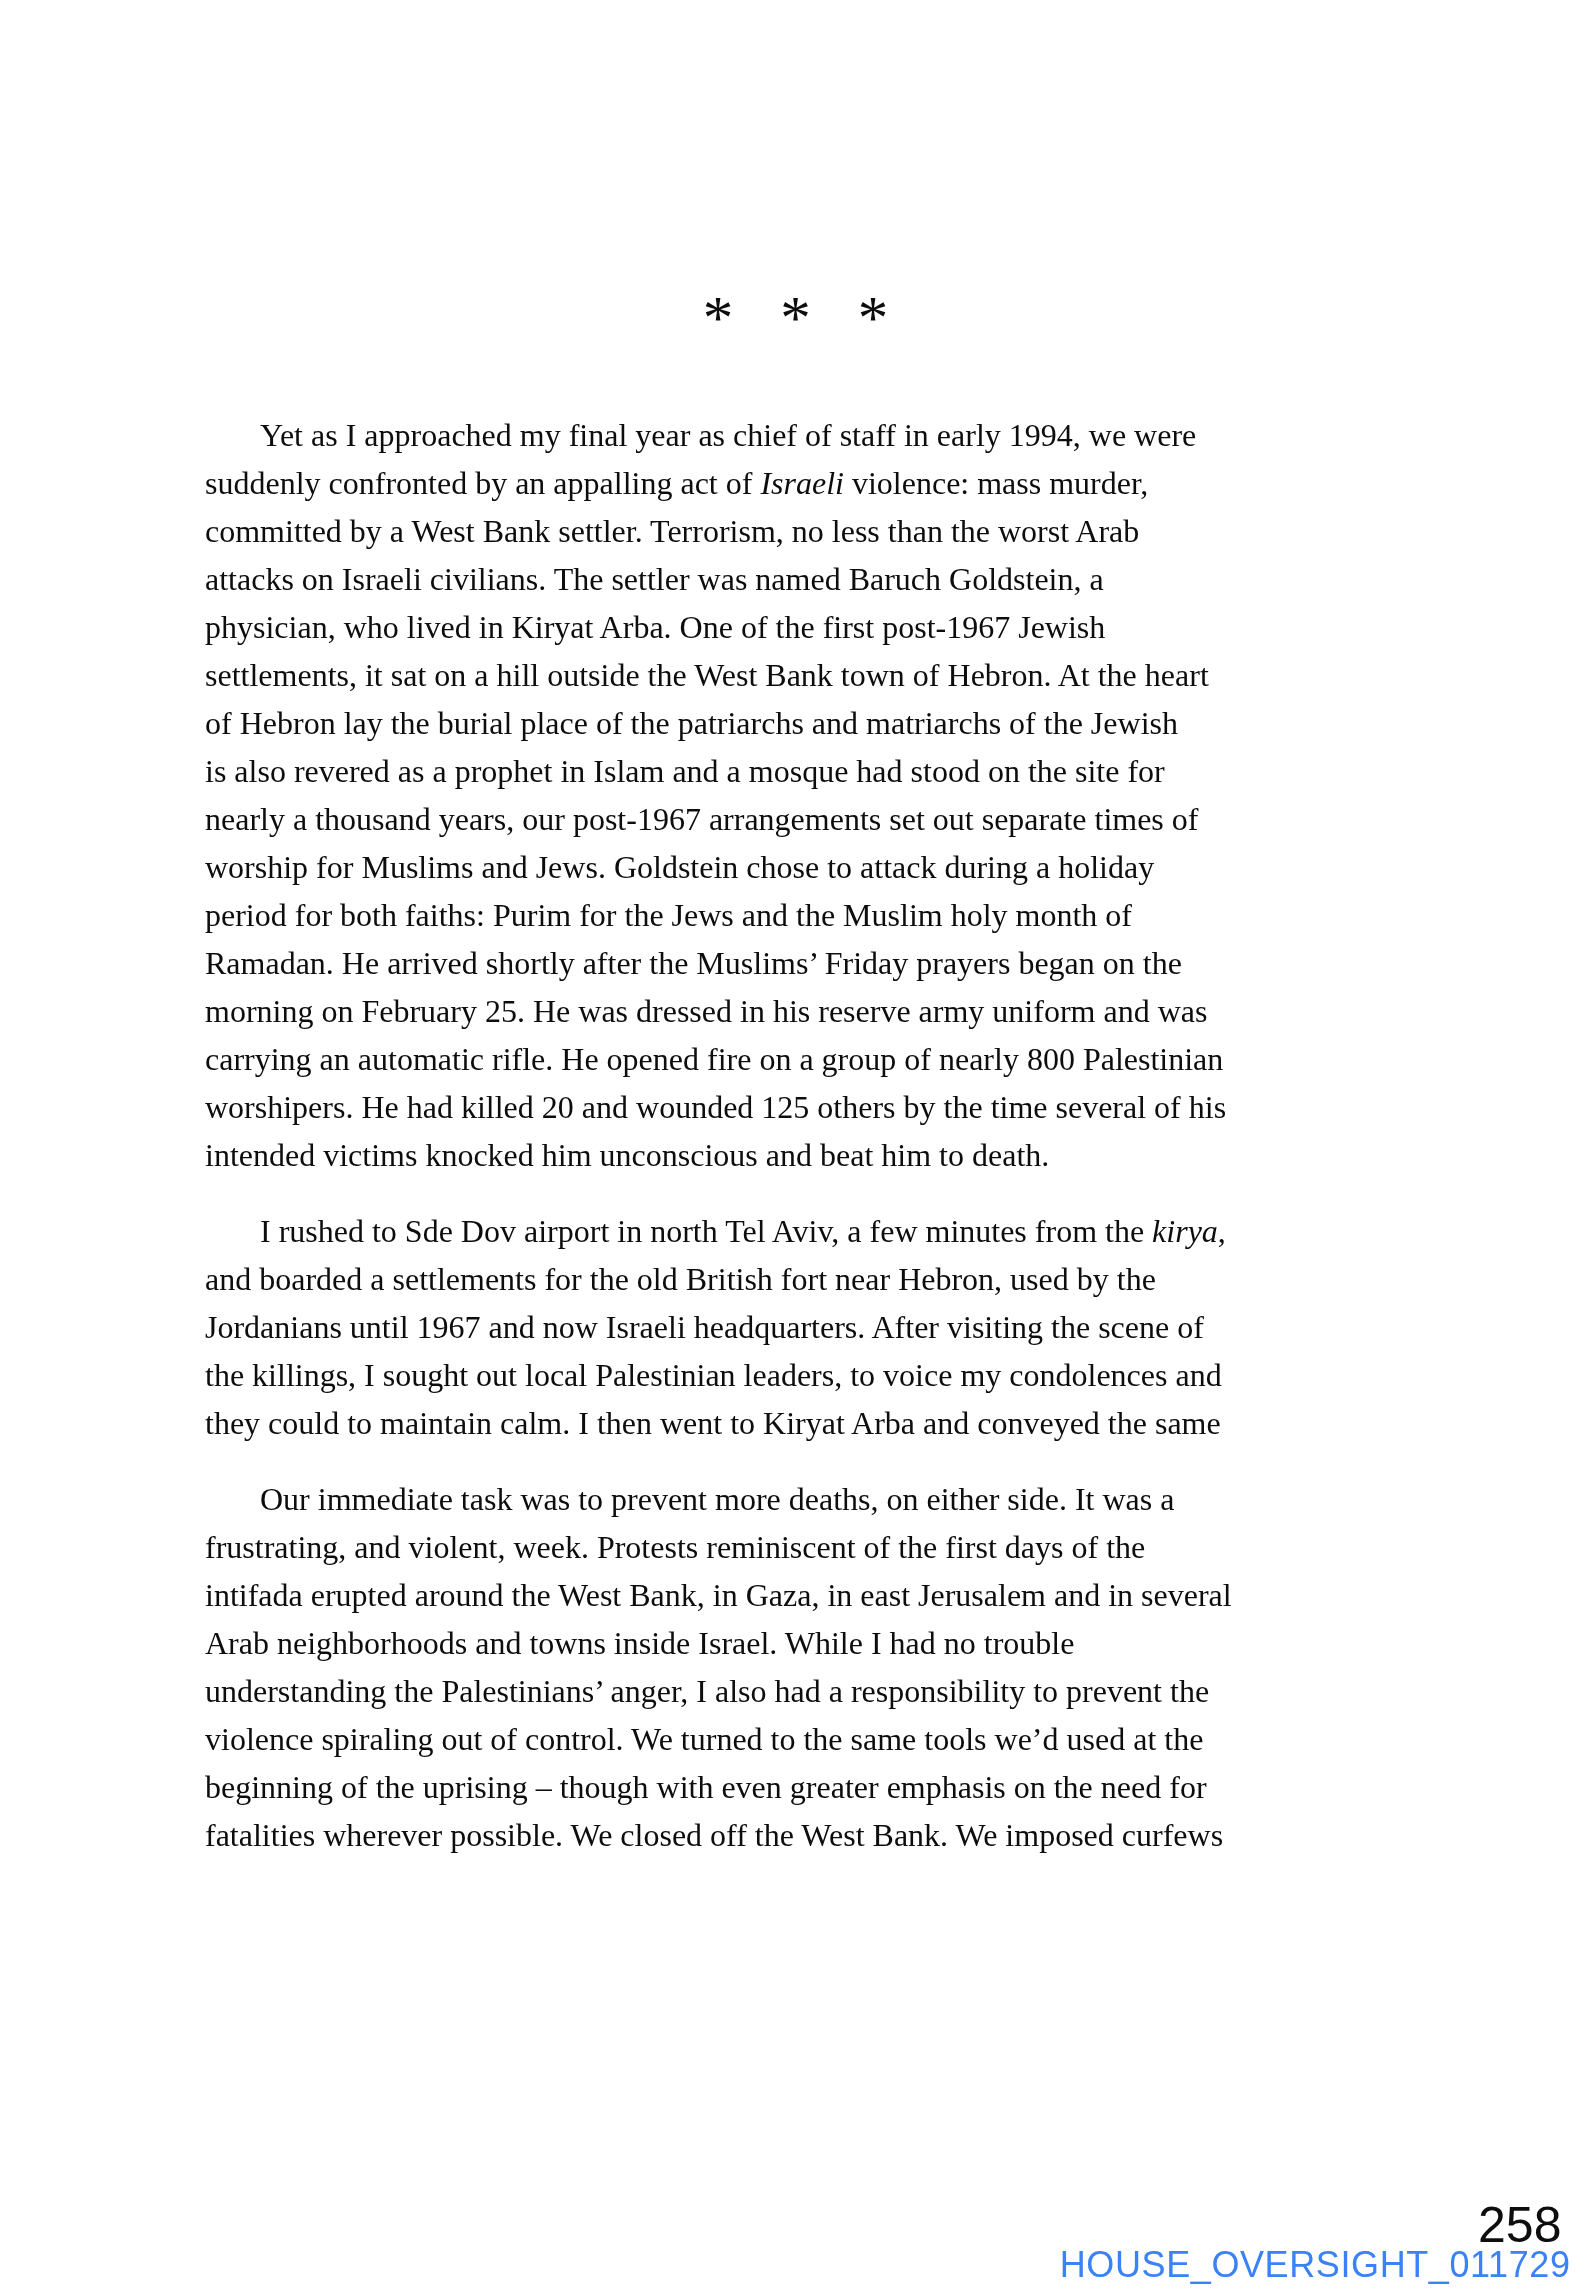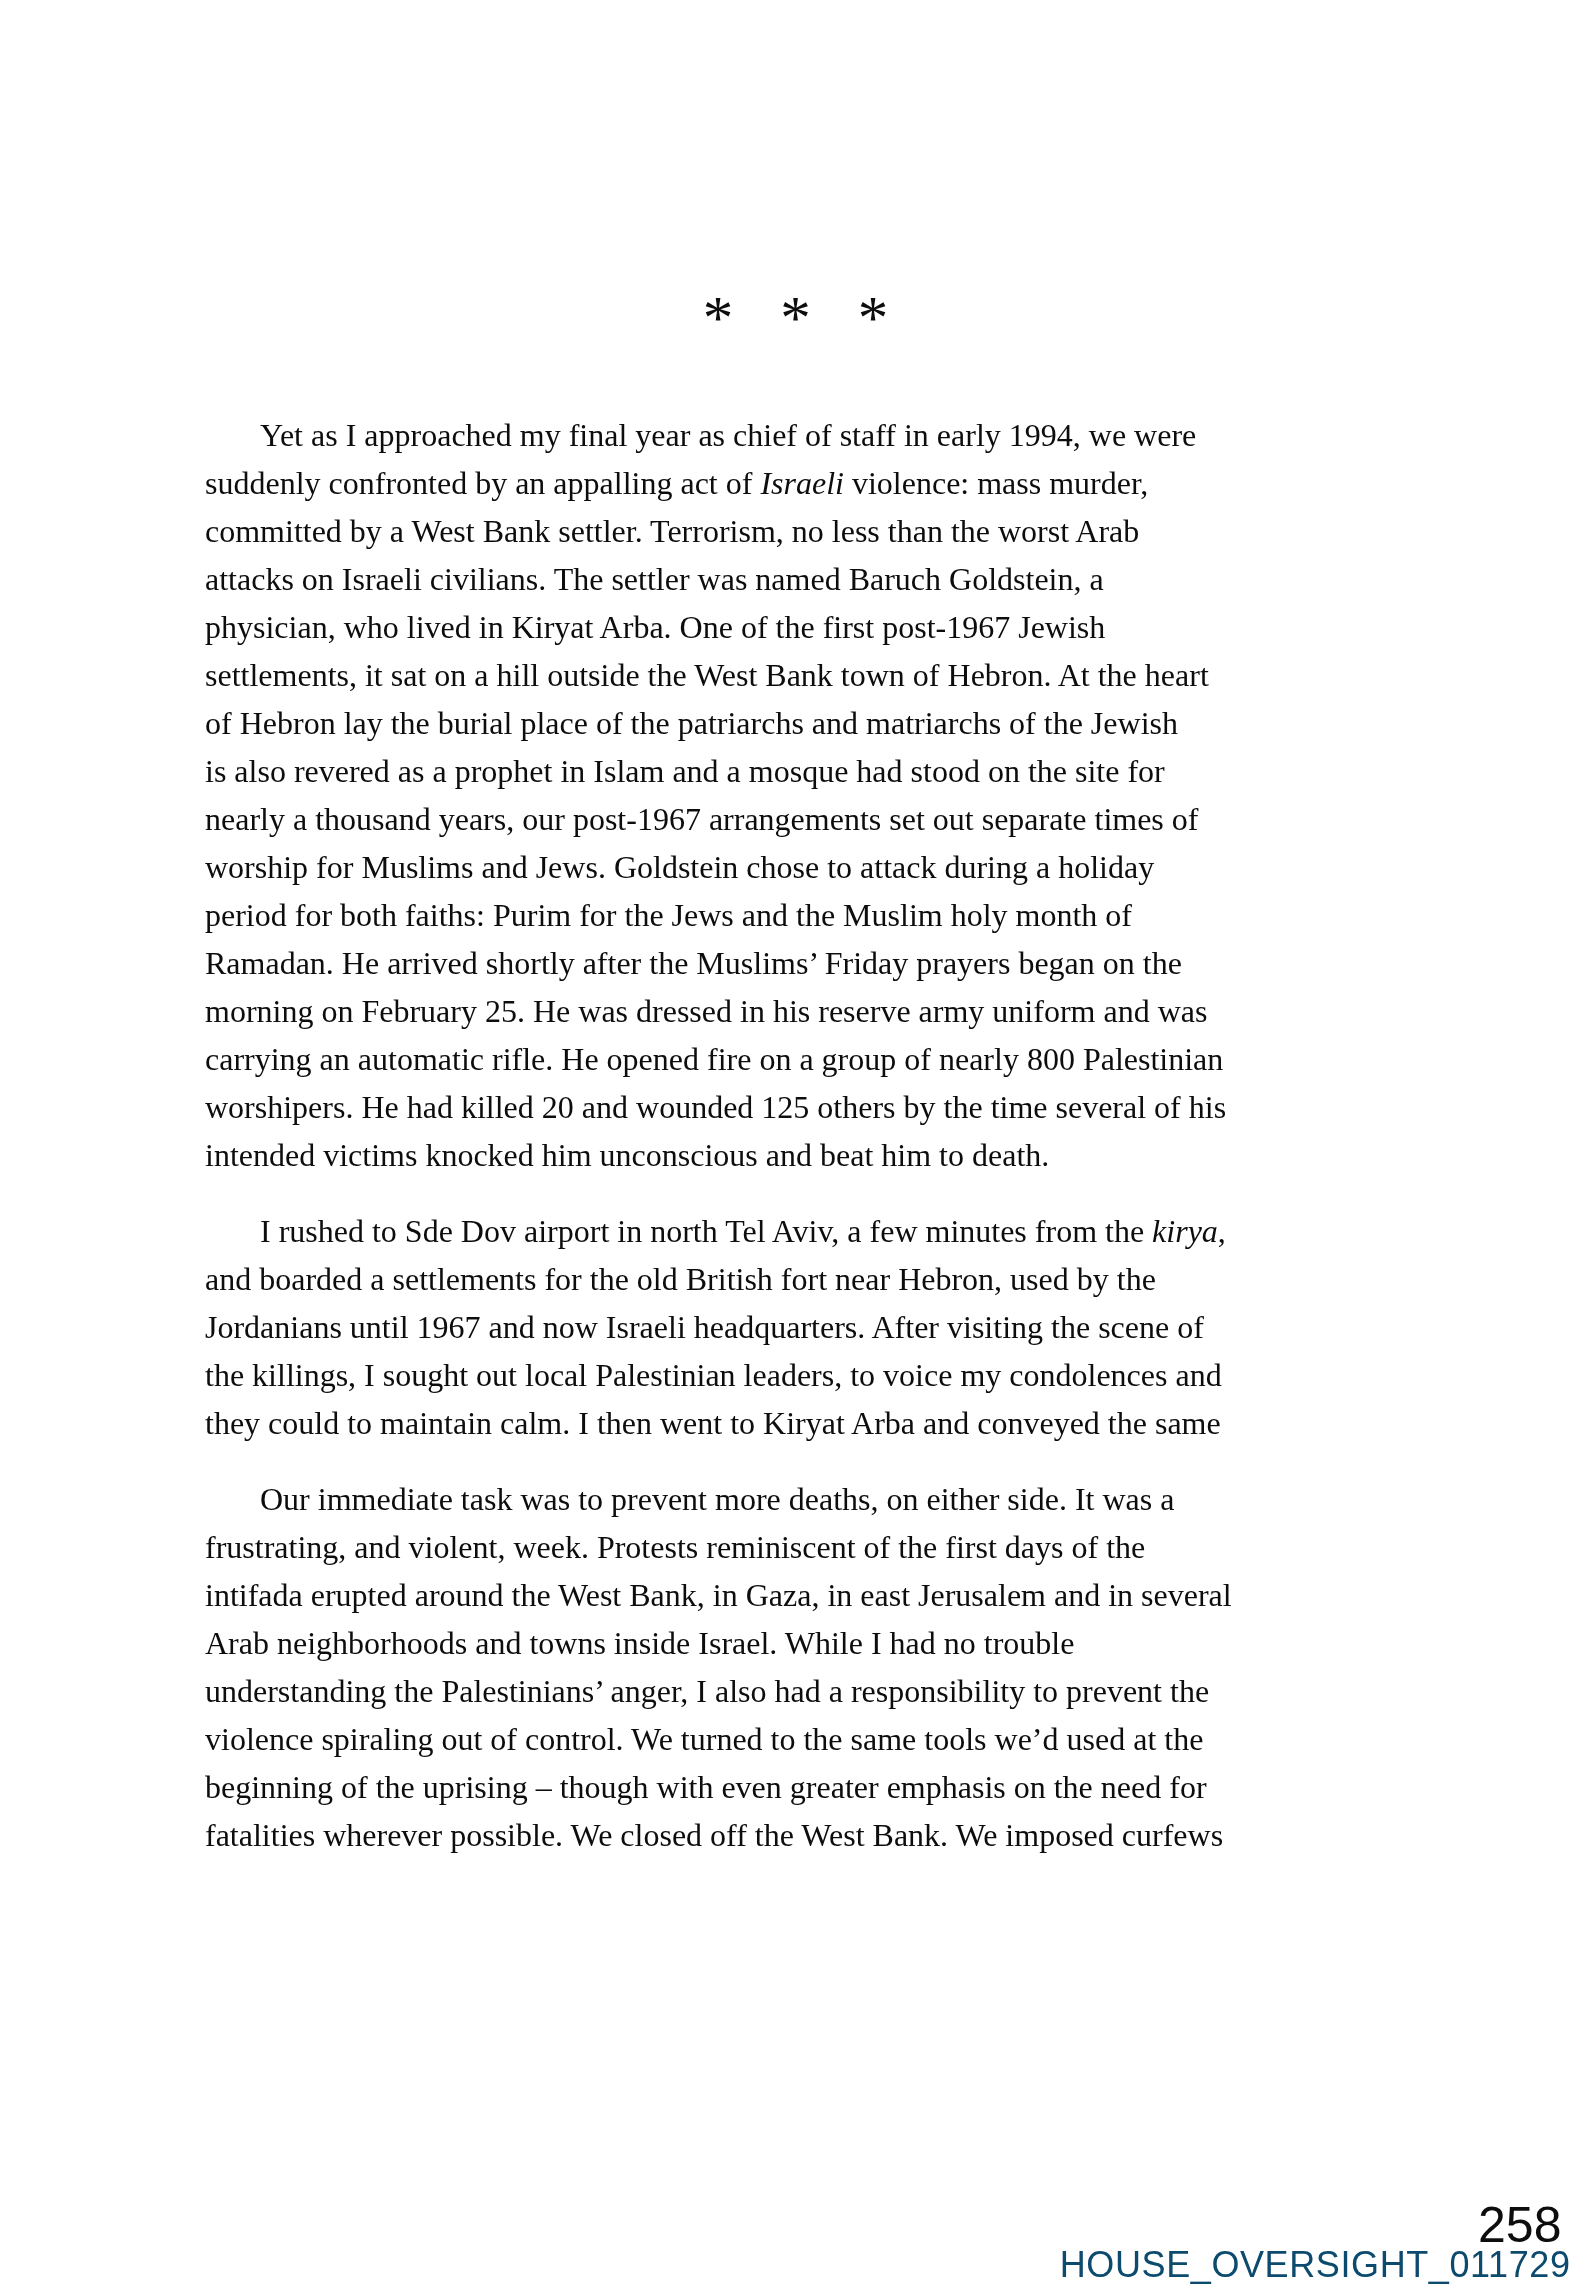--- a/index.html
+++ b/index.html
@@ -58,21 +58,21 @@
     color: #0d0d0d;
   }
   .bates-stamp {
     position: absolute;
     top: 2245px;
     right: 20.5px;
     font-family: "Liberation Sans", sans-serif;
     font-size: 36px;
     line-height: 40px;
     letter-spacing: 0.6px;
-    color: #0c4a6e;
+    color: #3b82f6;
   }
 </style>
 </head>
 <body>
 
 <div class="page">
 
   <div class="section-break">
     <span>*</span>
     <span>*</span>

